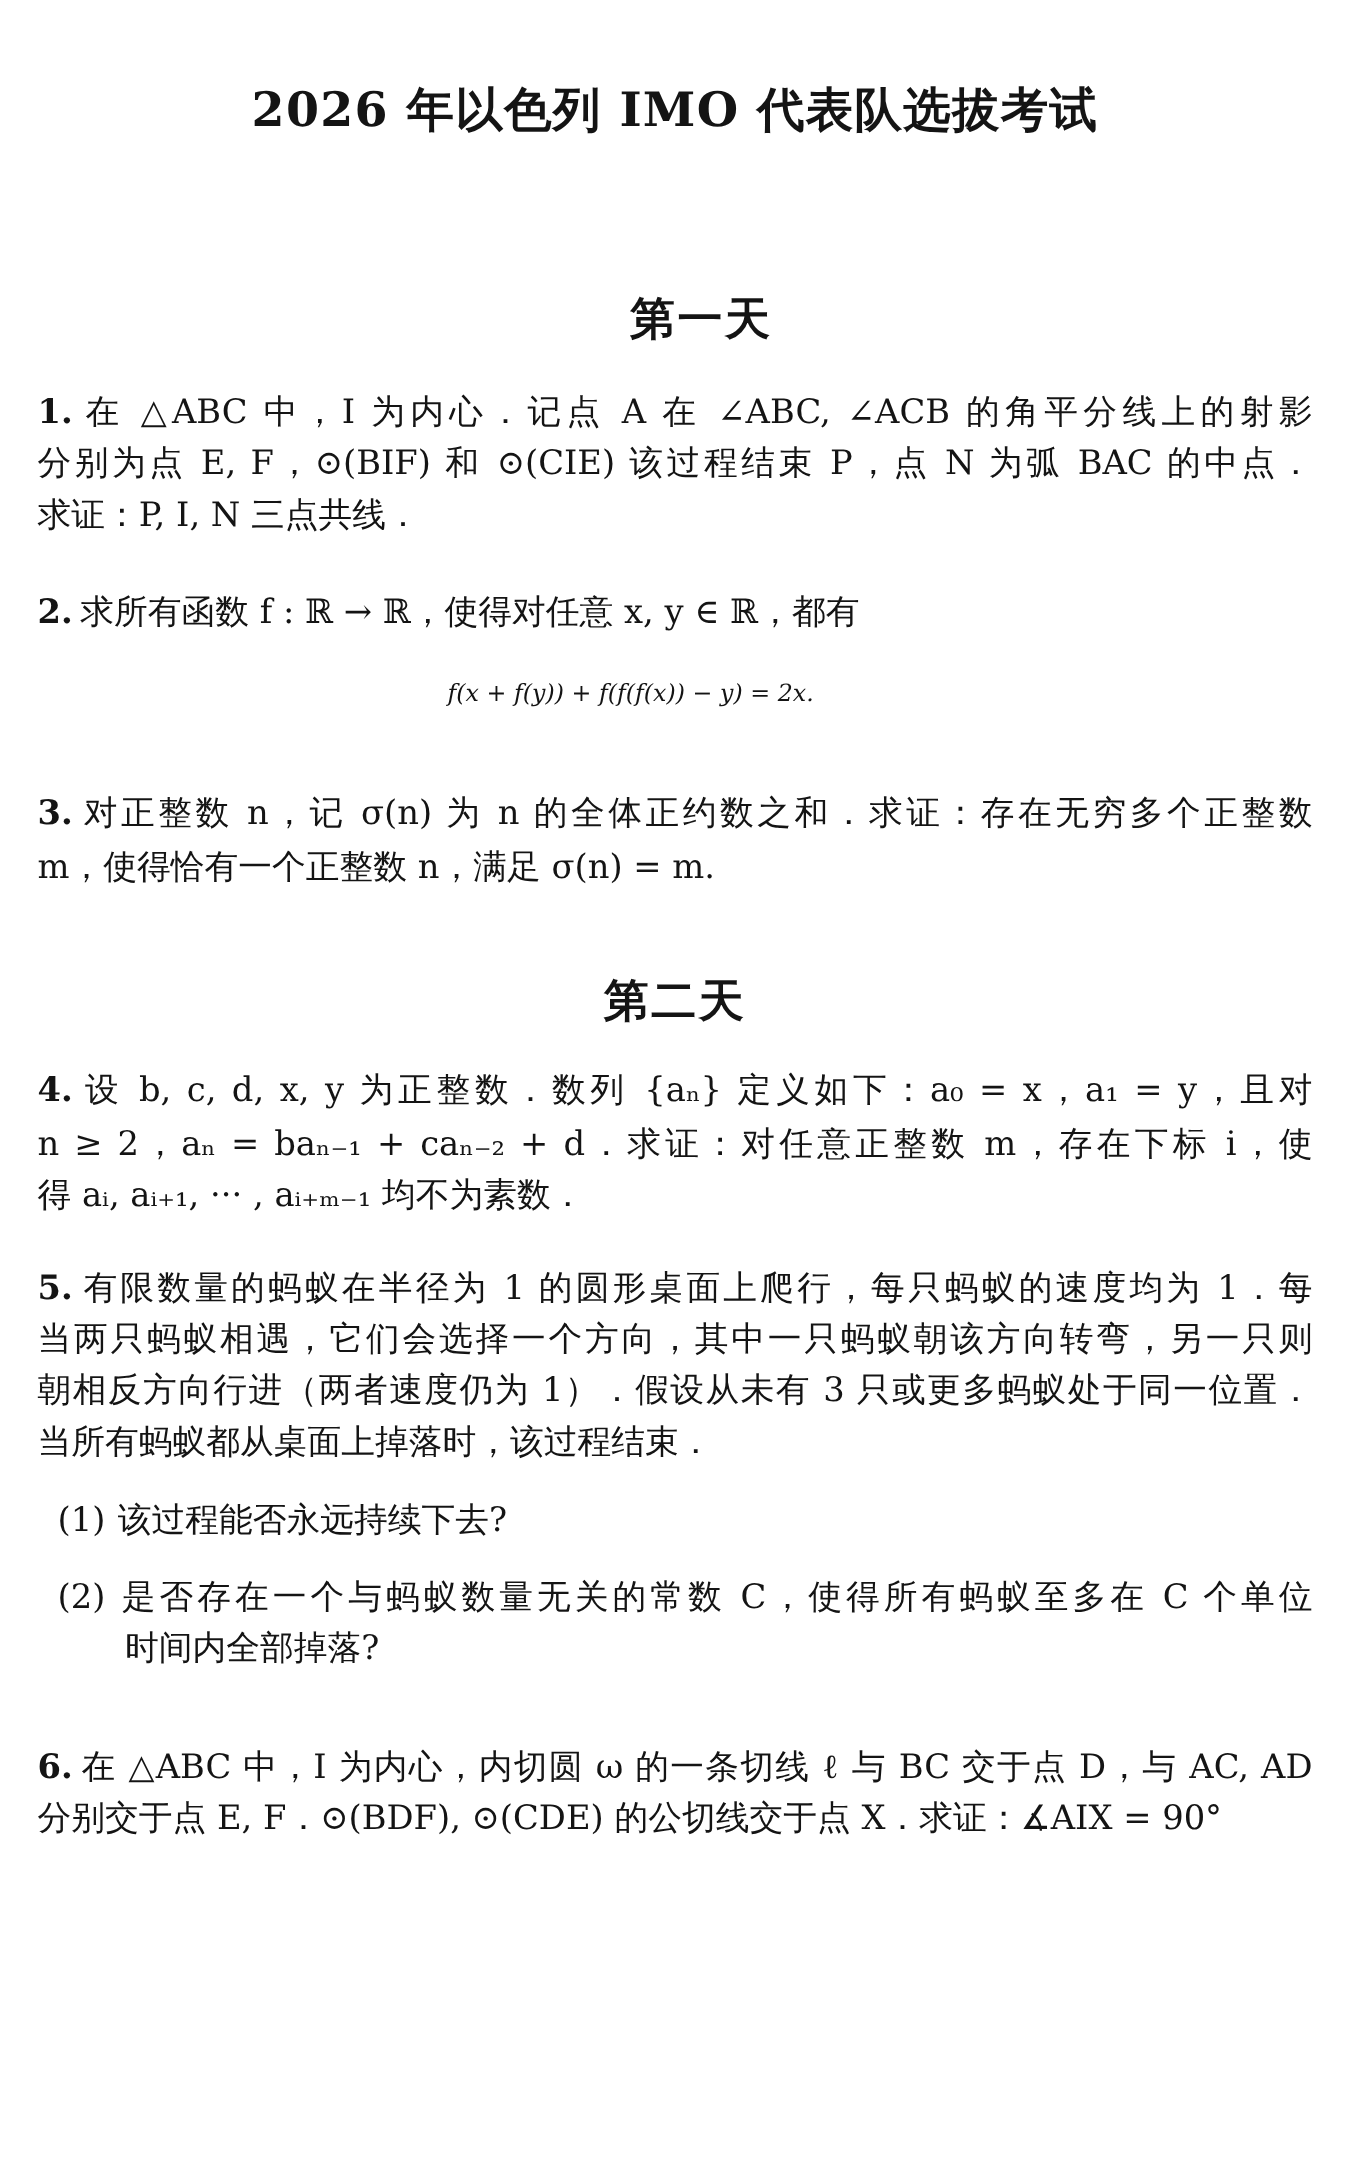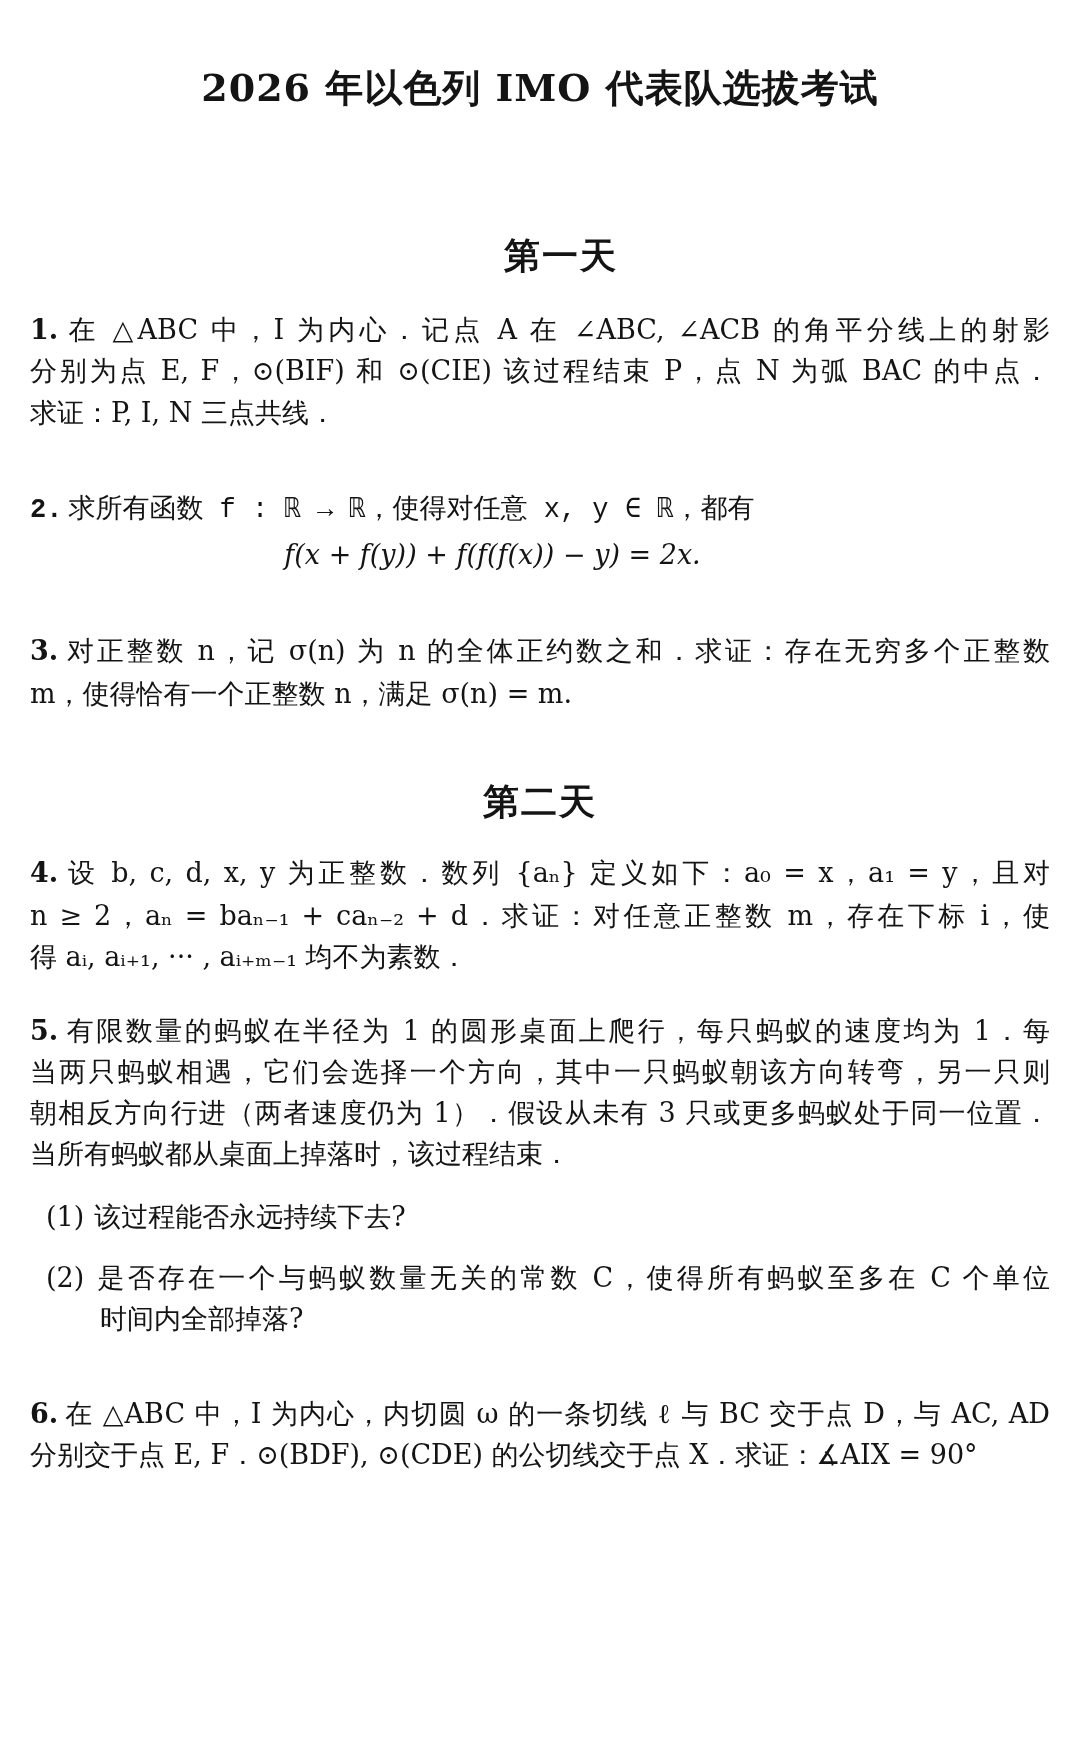--- a/index.html
+++ b/index.html
@@ -54,23 +54,23 @@
   }
   .line.last { text-align-last: left; }
   .num {
     font-weight: bold;
     margin-right: 6px;
   }
   .indent { left: 46px; width: 1004px; }
   .sub-indent { left: 100px; width: 950px; }
   .formula {
     position: absolute;
-    left: 0; width: 985px;
+    left: 12px; width: 985px;
     text-align: center;
-    font-size: 27px;
+    font-size: 19px;
     line-height: 36px;
     font-style: italic;
   }
   .label-paren { margin-right: 10px; }
 </style>
 </head>
 <body>
 
 <div class="page">
 
@@ -80,21 +80,21 @@
 
   <div>
     <div class="line" style="top:300px;">
       <span class="num">1.</span><span>在 △ABC 中，I 为内心．记点 A 在 ∠ABC, ∠ACB 的角平分线上的射影</span>
     </div>
     <div class="line" style="top:341px;">分别为点 E, F，⊙(BIF) 和 ⊙(CIE) 该过程结束 P，点 N 为弧 BAC 的中点．</div>
     <div class="line last" style="top:383px;">求证：P, I, N 三点共线．</div>
   </div>
 
   <div>
-    <div class="line last" style="top:480px;font-family:Liberation Mono, monospace;">
+    <div class="line last" style="top:460px;">
       <span class="num">2.</span><span>求所有函数 f : ℝ → ℝ，使得对任意 x, y ∈ ℝ，都有</span>
     </div>
     <div class="formula" style="top:525px;">f(x + f(y)) + f(f(f(x)) − y) = 2x.</div>
   </div>
 
   <div>
     <div class="line" style="top:621px;">
       <span class="num">3.</span><span>对正整数 n，记 σ(n) 为 n 的全体正约数之和．求证：存在无穷多个正整数</span>
     </div>
     <div class="line last" style="top:664px;">m，使得恰有一个正整数 n，满足 σ(n) = m.</div>

